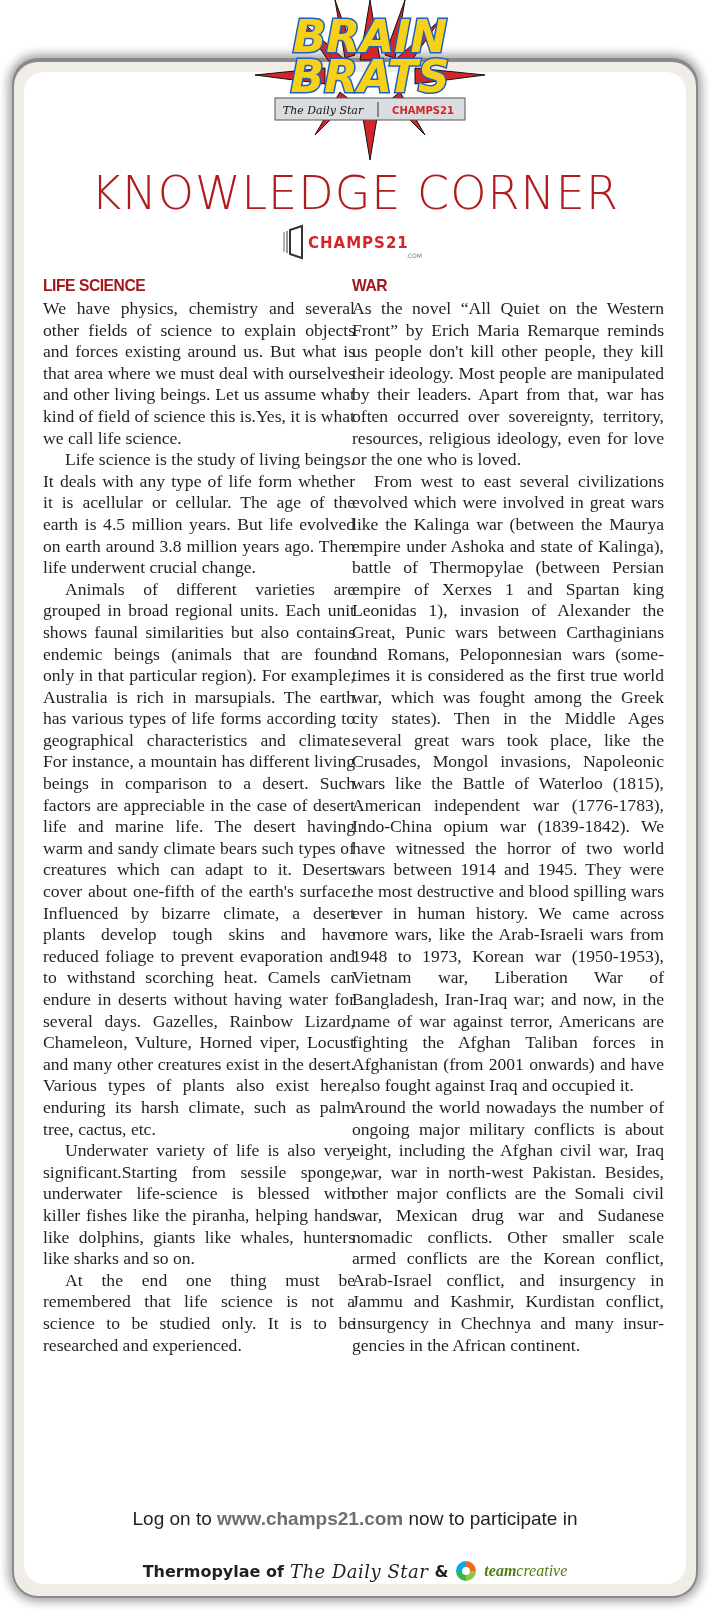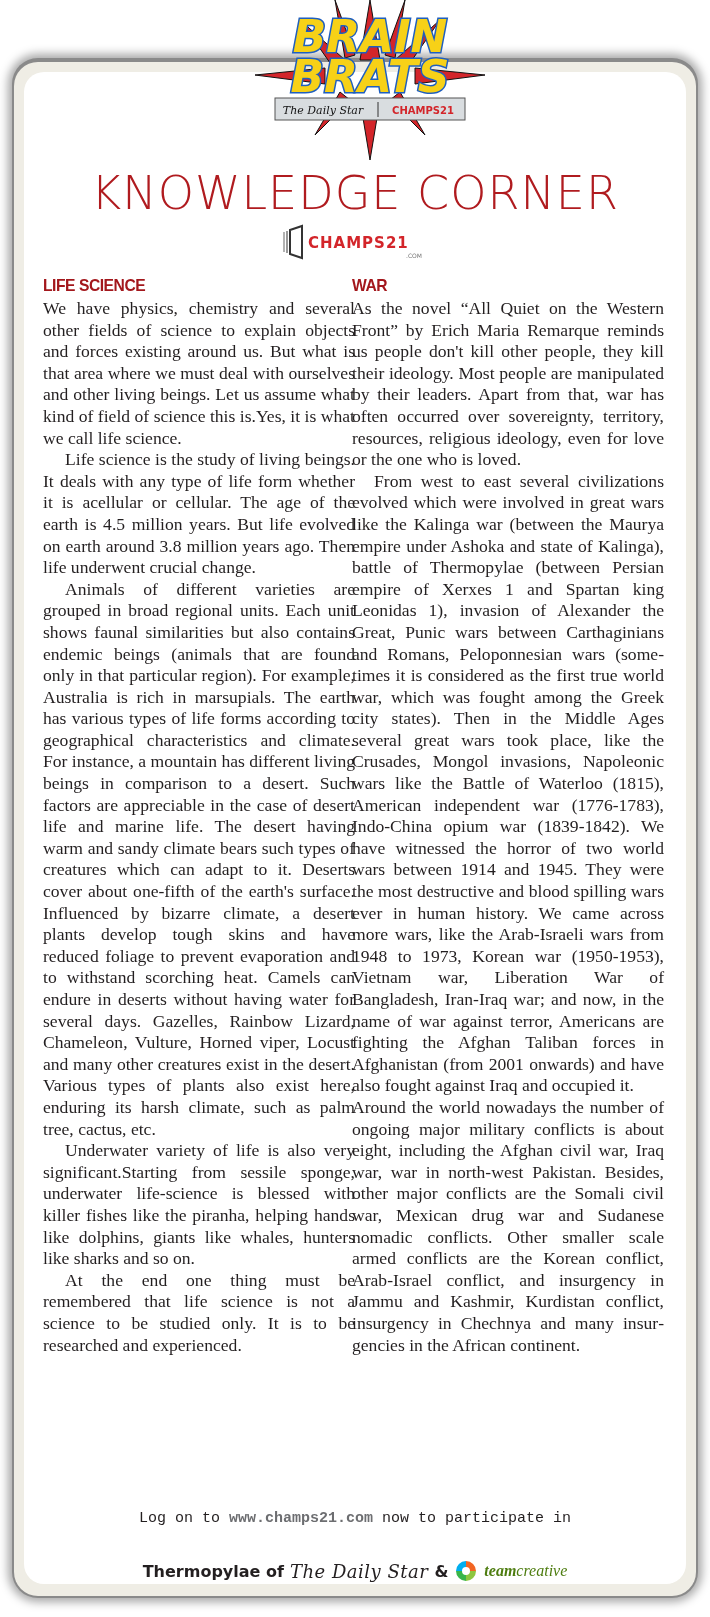--- a/index.html
+++ b/index.html
@@ -40,21 +40,21 @@
   }
   .para {
     font-family:"Liberation Serif", serif; font-size:17.6px; line-height:21.6px;
     color:#231f20; text-align:justify; margin:0; text-indent:22px;
     hyphens:manual;
   }
   .para.first { text-indent:0; }
   .para.noindent { text-indent:0; }
 
   .footer { position:absolute; left:0; right:0; top:1508px; text-align:center;
-    font-family:Liberation Mono, monospace; color:#231f20; font-size:15px; line-height:21px; }
+    font-family:Liberation Sans, sans-serif; color:#231f20; font-size:19px; line-height:21px; }
   .footer .url { font-weight:bold; color:#6d6e71; }
   .footer-line3 { position:absolute; left:0; right:0; top:1556px; height:30px;
     display:flex; justify-content:center; align-items:center; gap:6px; }
   .initiative { font-family:"DejaVu Sans", sans-serif; font-weight:bold; font-size:16px; color:#231f20; }
   .dailystar { font-family:"DejaVu Serif", serif; font-size:18px; font-style:italic; color:#231f20; letter-spacing:0.5px; }
   .amp { font-family:"DejaVu Sans", sans-serif; font-weight:bold; font-size:16px; color:#231f20; }
   .tc-icon { width:24px; height:24px; }
   .teamcreative { font-family:Liberation Serif, serif; font-style:italic; font-size:16px; color:#4d7c0f; }
   .teamcreative b { font-weight:bold; }
 </style>

